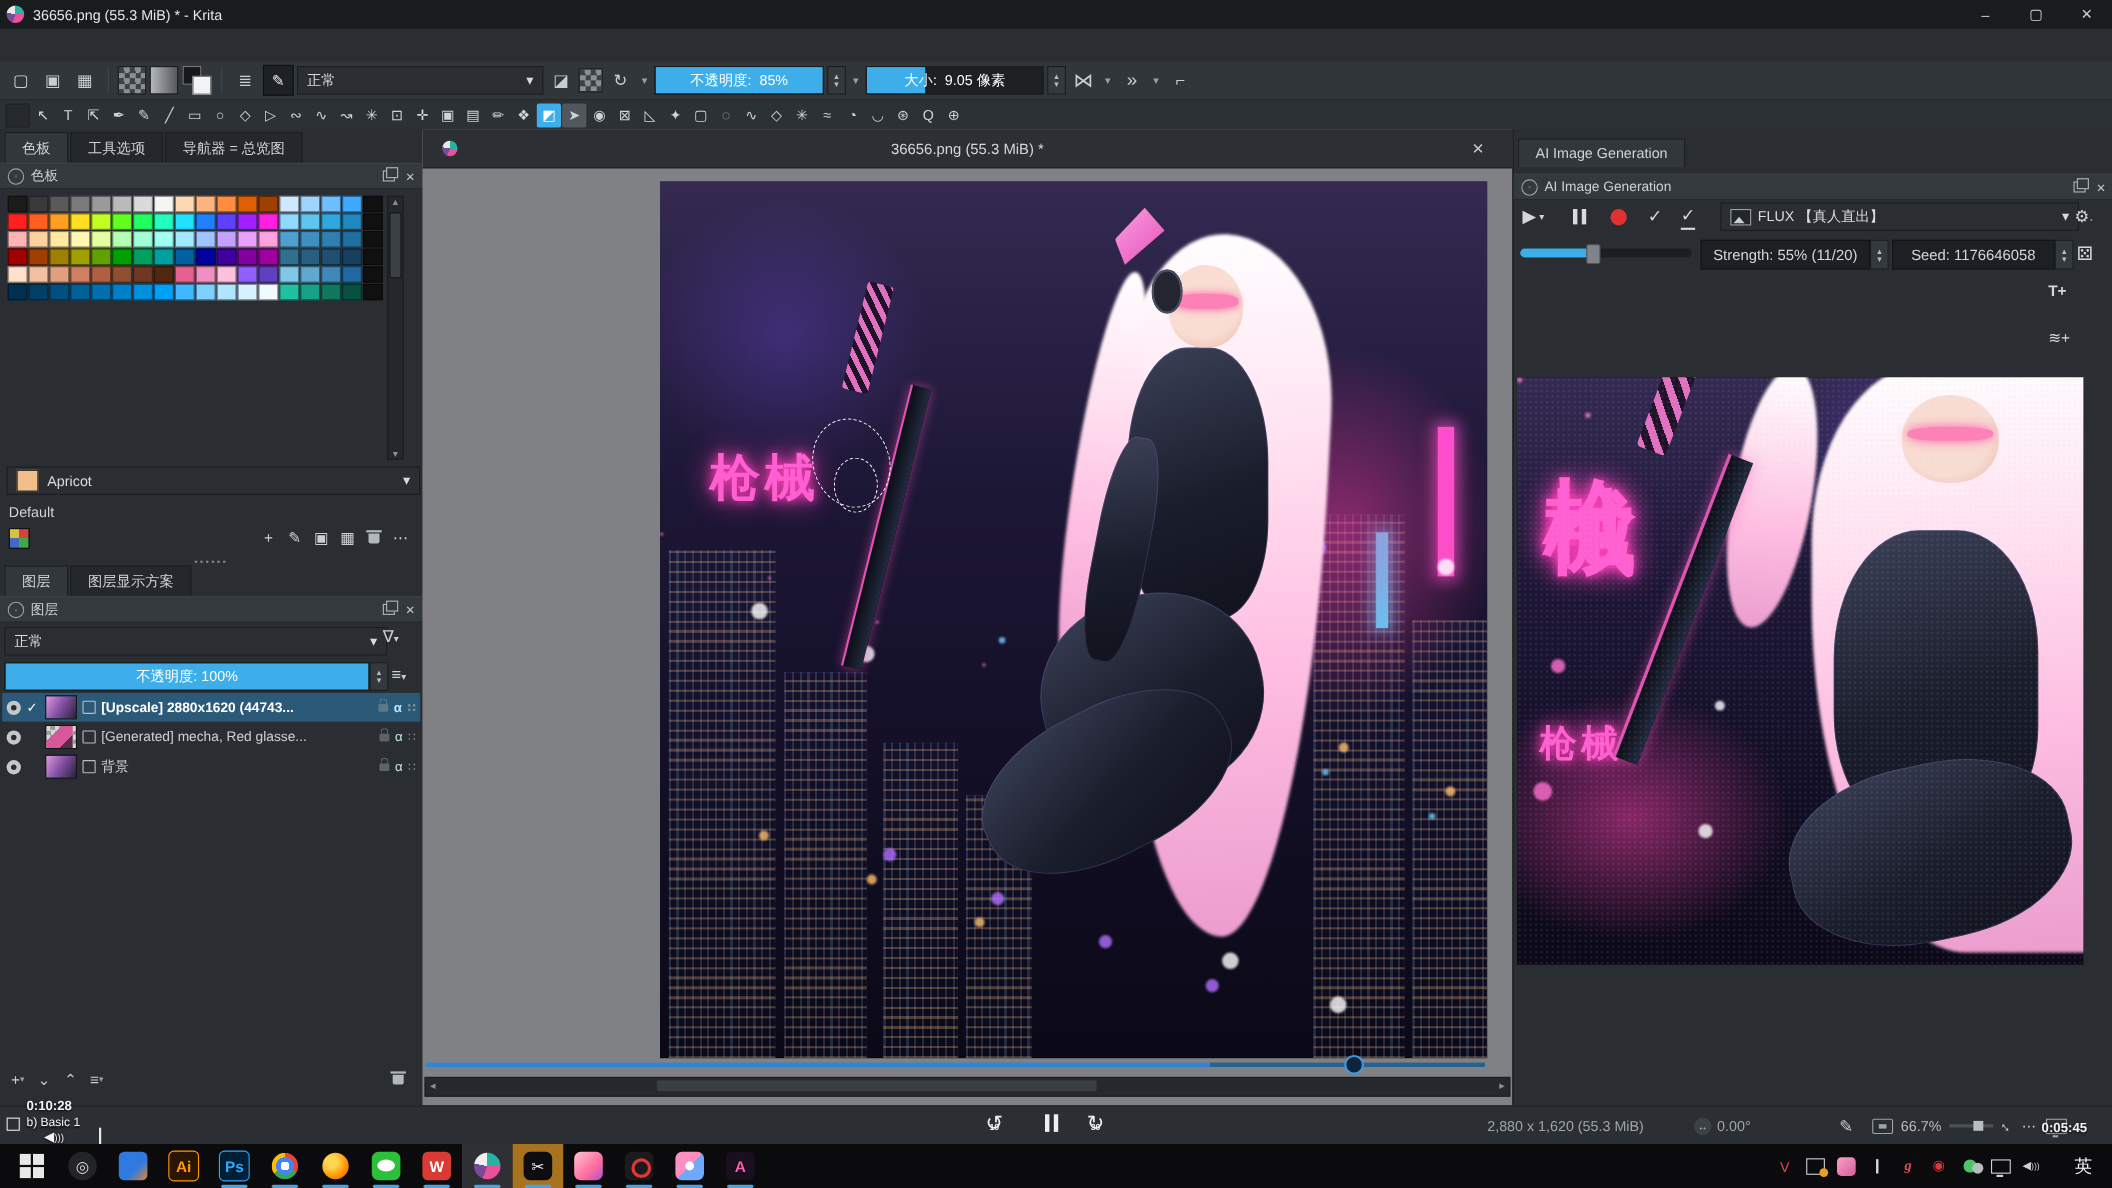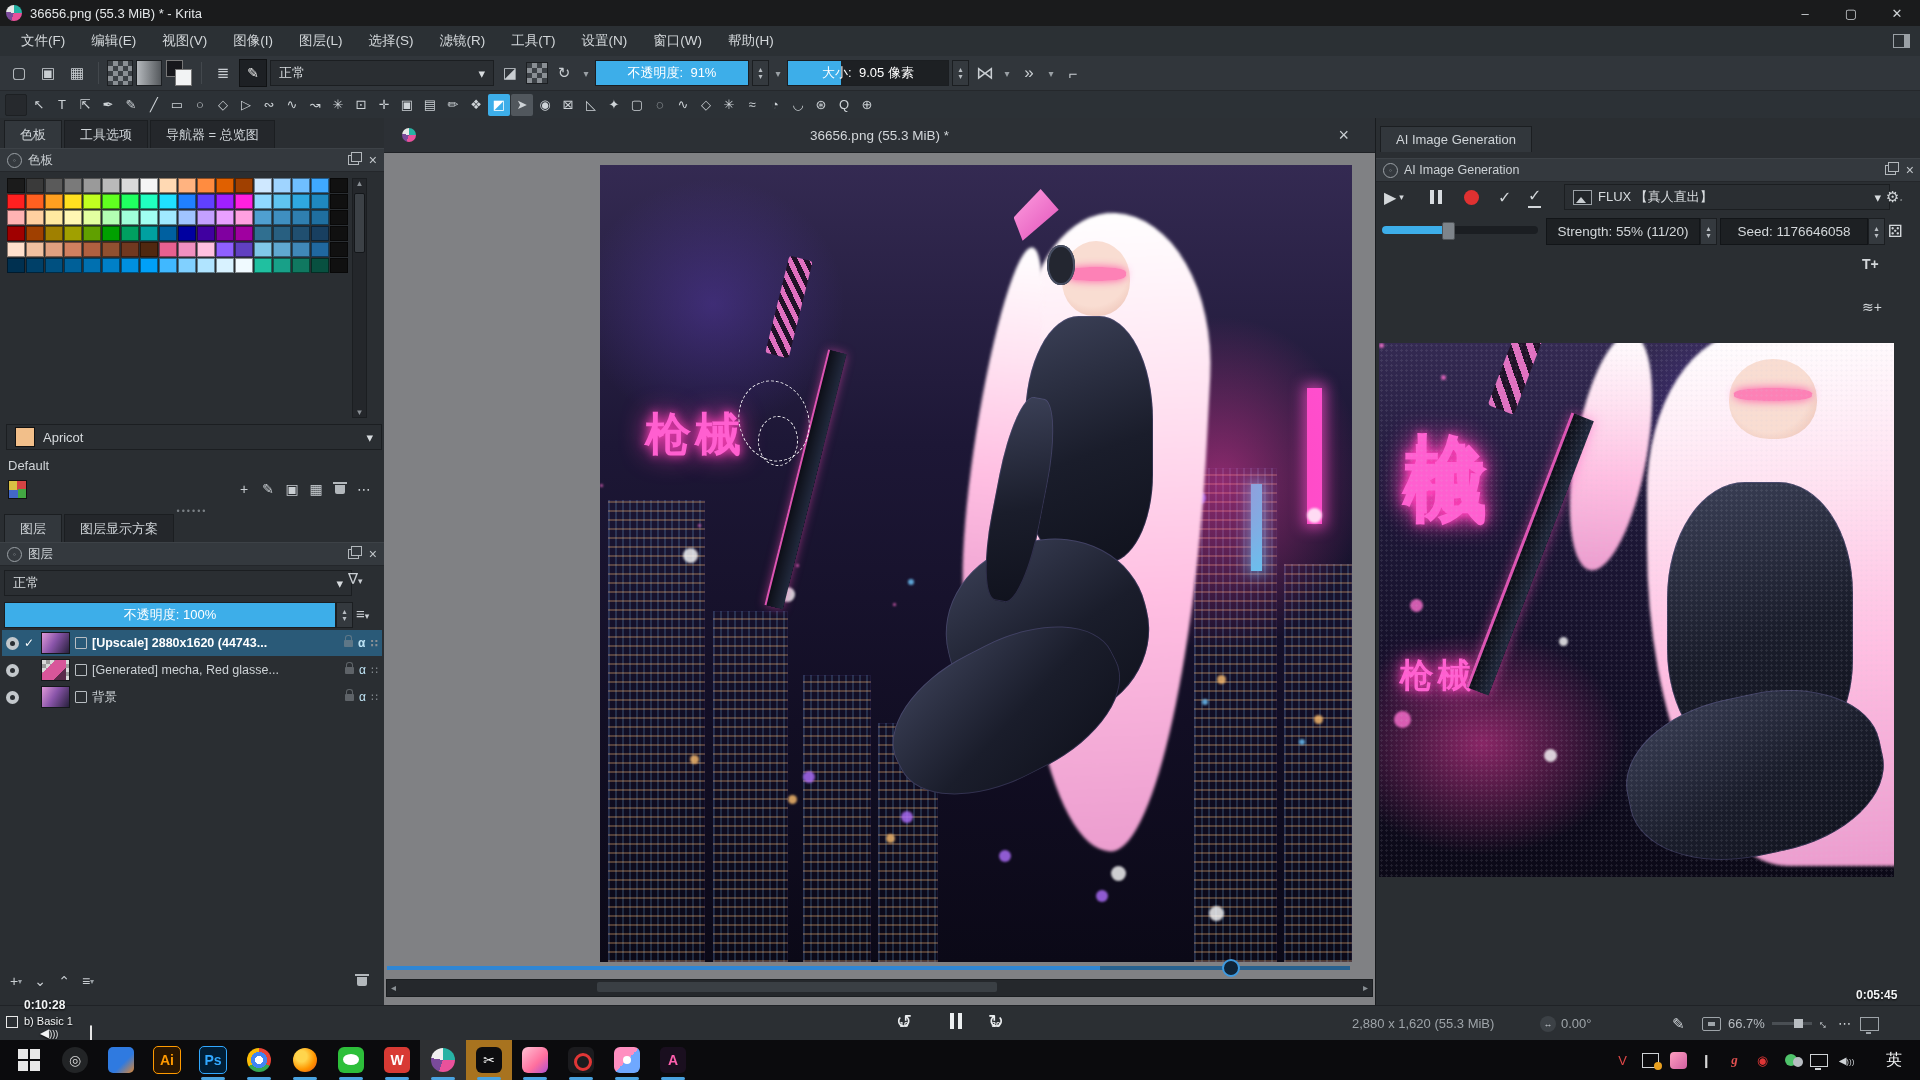--- a/index.html
+++ b/index.html
@@ -169,36 +169,20 @@
 
   <div id="titlebar">
     <span class="app-logo"></span>
     <span>36656.png (55.3 MiB) * - Krita</span>
     <span style="flex:1"></span>
     <span class="win-btn">–</span>
     <span class="win-btn">▢</span>
     <span class="win-btn">✕</span>
   </div>
 
-  <div id="menubar">
-    <span style="flex:1;display:flex" id="menu-items">
-        <span class="menu-item">文件(F)</span>
-        <span class="menu-item">编辑(E)</span>
-        <span class="menu-item">视图(V)</span>
-        <span class="menu-item">图像(I)</span>
-        <span class="menu-item">图层(L)</span>
-        <span class="menu-item">选择(S)</span>
-        <span class="menu-item">滤镜(R)</span>
-        <span class="menu-item">工具(T)</span>
-        <span class="menu-item">设置(N)</span>
-        <span class="menu-item">窗口(W)</span>
-        <span class="menu-item">帮助(H)</span>
-      </span>
-    <span class="ic-panels"></span>
-  </div>
 
   <div id="toolbar1">
     <span class="tb-btn">▢</span>
     <span class="tb-btn">▣</span>
     <span class="tb-btn">▦</span>
     <span class="tb-sep"></span>
     <span class="pattern-tile"></span>
     <span class="gradient-tile"></span>
     <span class="fgbg">
         <i class="fg"></i>
@@ -210,21 +194,21 @@
     <span class="blend-select">
       <span>正常</span>
       <span class="combo-arrow">▾</span>
     </span>
     <span class="tb-btn">◪</span>
     <span class="pattern-tile" style="width:20px;height:20px"></span>
     <span class="tb-btn">↻</span>
     <span class="tb-btn tb-dd">▾</span>
     <span class="slider" style="width:152px">
       <span class="fill" style="width:100%"></span>
-      <span class="lab"><span>不透明度:</span>&nbsp;&nbsp;<span>91%</span></span>
+      <span class="lab"><span>不透明度:</span>&nbsp;&nbsp;<span>85%</span></span>
     </span>
     <span class="spin">▴<br>▾</span>
     <span class="tb-btn tb-dd">▾</span>
     <span class="slider" style="width:160px">
       <span class="fill" style="width:33%"></span>
       <span class="lab"><span>大小:</span>&nbsp;&nbsp;<span>9.05 像素</span></span>
     </span>
     <span class="spin">▴<br>▾</span>
     <span class="tb-btn" style="font-size:18px">⋈</span>
     <span class="tb-btn tb-dd">▾</span>
@@ -671,21 +655,21 @@
     <span class="sb-item" style="left:1838px;color:#cdd2d6">⋯</span>
     <span class="sb-item" style="left:1860px">
         <span class="ic-monitor"></span>
       </span>
   </div>
 
   <span class="vidctl" style="left:896px;top:1012px">↺<small>10</small></span>
   <span class="vidctl" style="left:948px;top:1013px"><i style="display:inline-block;width:4px;height:16px;background:#eceff1;margin:0 2px"></i><i style="display:inline-block;width:4px;height:16px;background:#eceff1;margin:0 2px"></i></span>
   <span class="vidctl" style="left:988px;top:1012px">↻<small>30</small></span>
   <span class="overlay-txt" style="left:24px;top:998px;font-size:12px;font-weight:bold">0:10:28</span>
-  <span class="overlay-txt" style="left:1856px;top:988px;font-size:12px;font-weight:bold">0:05:45</span>
+  <span class="overlay-txt" style="left:1856px;top:1018px;font-size:12px;font-weight:bold">0:05:45</span>
   <span class="overlay-txt" style="left:6px;top:1016px;width:10px;height:10px;border:1.5px solid #e8e8e8"></span>
   <span class="overlay-txt" style="left:24px;top:1015px;font-size:11px">b) Basic 1</span>
   <span class="overlay-txt" style="left:40px;top:1026px;font-size:12px">◀<span style="font-size:9px">)))</span></span>
   <span class="overlay-txt" style="left:90px;top:1026px"><span class="chatbub"></span></span>
 
   <div id="taskbar">
     <div class="tb-apps" id="tb-apps">
         <div class="app">
           <span class="win-logo">
             <i></i>

